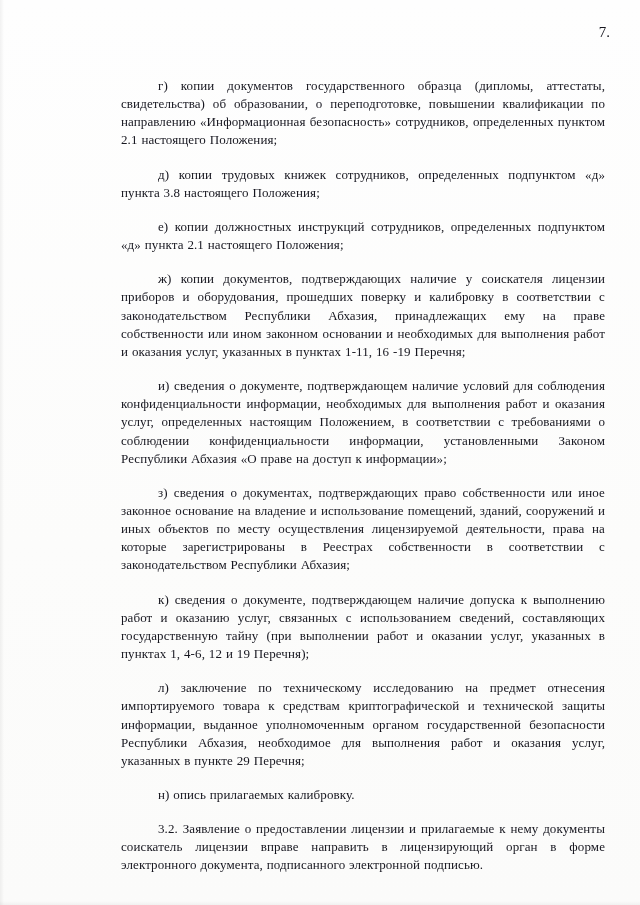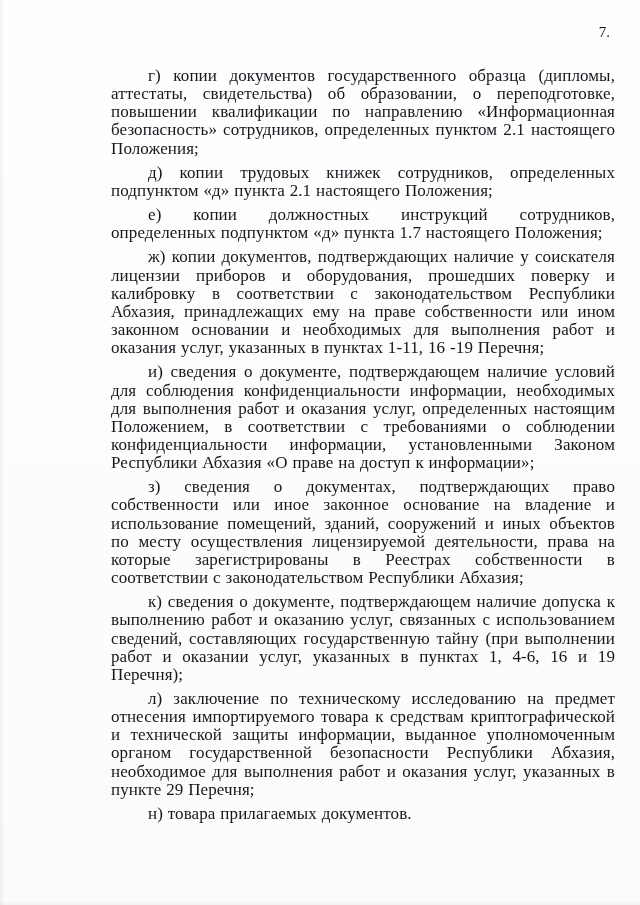--- a/index.html
+++ b/index.html
@@ -27,24 +27,24 @@
     font-size: 15px;
     font-weight: 400;
   }
   .content {
     position: absolute;
     top: 61px;
     left: 105px;
     width: 516px;
   }
   .content p {
-    margin: 6px;
+    margin: 16px;
     text-align: justify;
     text-indent: 37px;
-    font-size: 17px;
+    font-size: 13px;
     line-height: 18.15px;
     letter-spacing: 0.1px;
     word-spacing: 0.5px;
   }
   
   .edge-shadow-left {
     position: absolute;
     left: 0; top: 0; bottom: 0;
     width: 4px;
     background: linear-gradient(90deg, rgba(0,0,0,0.05), rgba(0,0,0,0));
@@ -60,22 +60,23 @@
 <body>
 
 <div class="scan-page">
   <div class="edge-shadow-left"></div>
   <div class="edge-shadow-bottom"></div>
 
   <div class="page-number">7.</div>
 
   <div class="content">
     <p>г) копии документов государственного образца (дипломы, аттестаты, свидетельства) об образовании, о переподготовке, повышении квалификации по направлению «Информационная безопасность» сотрудников, определенных пунктом 2.1 настоящего Положения;</p>
-    <p>д) копии трудовых книжек сотрудников, определенных подпунктом «д» пункта 2.1 настоящего Положения;</p>
-    <p>е) копии должностных инструкций сотрудников, определенных подпунктом «д» пункта 1.7 настоящего Положения;</p>
+    <p>д) копии трудовых книжек сотрудников, определенных подпунктом «д» пункта 3.8 настоящего Положения;</p>
+    <p>е) копии должностных инструкций сотрудников, определенных подпунктом «д» пункта 2.1 настоящего Положения;</p>
     <p>ж) копии документов, подтверждающих наличие у соискателя лицензии приборов и оборудования, прошедших поверку и калибровку в соответствии с законодательством Республики Абхазия, принадлежащих ему на праве собственности или ином законном основании и необходимых для выполнения работ и оказания услуг, указанных в пунктах 1-11, 16 -19 Перечня;</p>
     <p>и) сведения о документе, подтверждающем наличие условий для соблюдения конфиденциальности информации, необходимых для выполнения работ и оказания услуг, определенных настоящим Положением, в соответствии с требованиями о соблюдении конфиденциальности информации, установленными Законом Республики Абхазия «О праве на доступ к информации»;</p>
     <p>з) сведения о документах, подтверждающих право собственности или иное законное основание на владение и использование помещений, зданий, сооружений и иных объектов по месту осуществления лицензируемой деятельности, права на которые зарегистрированы в Реестрах собственности в соответствии с законодательством Республики Абхазия;</p>
-    <p>к) сведения о документе, подтверждающем наличие допуска к выполнению работ и оказанию услуг, связанных с использованием сведений, составляющих государственную тайну (при выполнении работ и оказании услуг, указанных в пунктах 1, 4-6, 16 и 19 Перечня);</p>
+    <p>к) сведения о документе, подтверждающем наличие допуска к выполнению работ и оказанию услуг, связанных с использованием сведений, составляющих государственную тайну (при выполнении работ и оказании услуг, указанных в пунктах 1, 4-6, 12 и 19 Перечня);</p>
     <p>л) заключение по техническому исследованию на предмет отнесения импортируемого товара к средствам криптографической и технической защиты информации, выданное уполномоченным органом государственной безопасности Республики Абхазия, необходимое для выполнения работ и оказания услуг, указанных в пункте 29 Перечня;</p>
-    <p>н) товара прилагаемых документов.</p>
+    <p>н) опись прилагаемых калибровку.</p>
+    <p>3.2. Заявление о предоставлении лицензии и прилагаемые к нему документы соискатель лицензии вправе направить в лицензирующий орган в форме электронного документа, подписанного электронной подписью.</p>
   </div>
 </div>
 
 </body></html>

